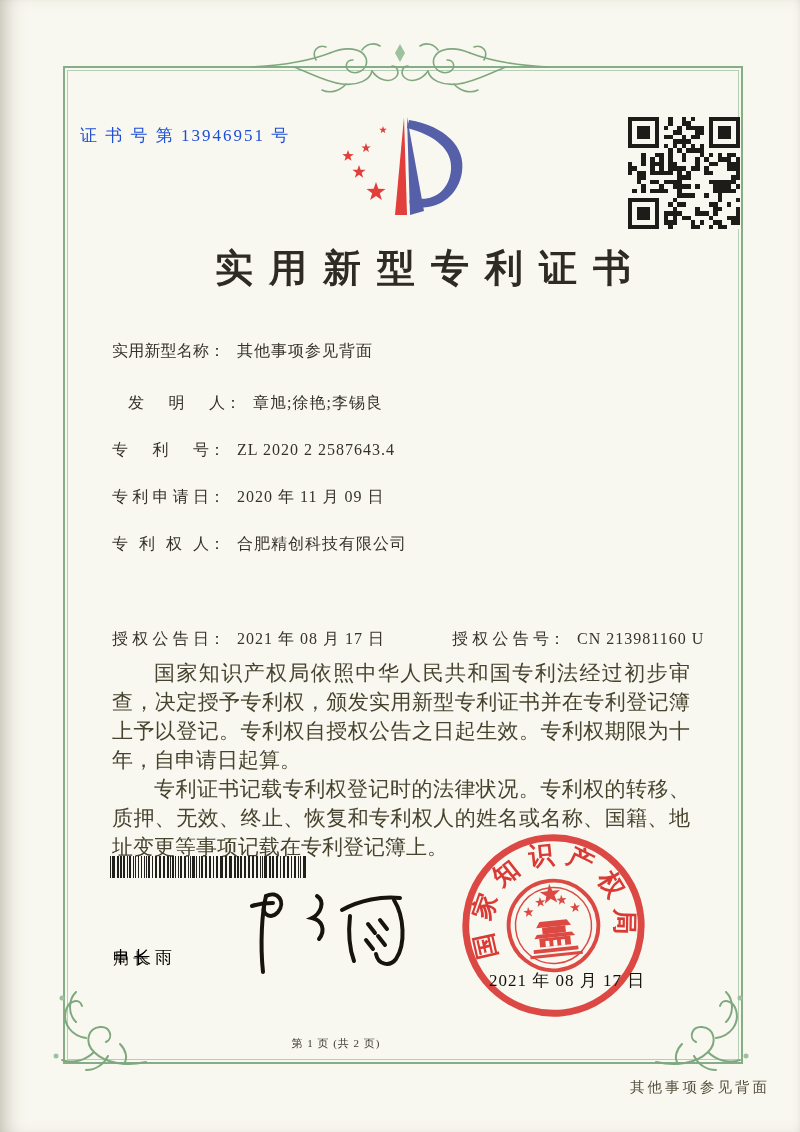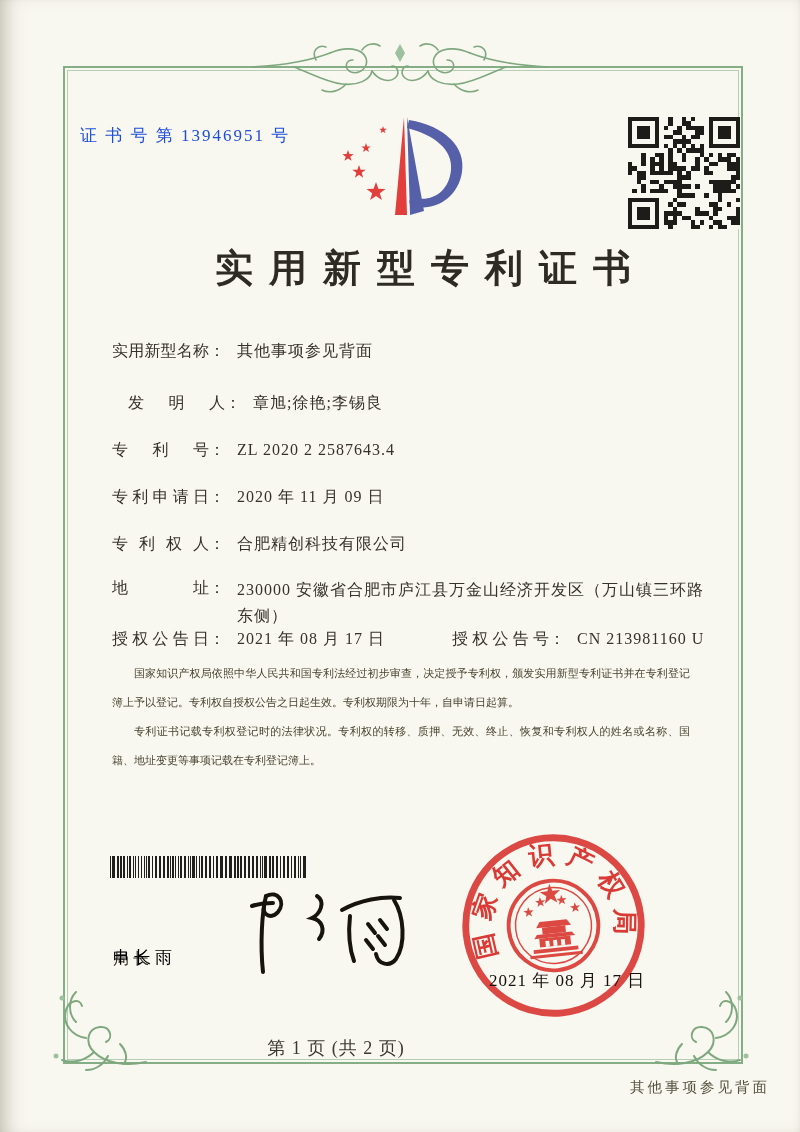--- a/index.html
+++ b/index.html
@@ -17,29 +17,29 @@
   
   .frame{left:63px;top:66px;width:676px;height:994px;border:2px solid #86ae86;}
   .frame-inner{position:absolute;left:2px;top:2px;right:2px;bottom:2px;border:1px solid #b6ceb6;}
   .cert-no{left:80px;top:124px;font-size:17px;letter-spacing:2px;color:#1d4ed8;}
   .title{left:0;width:800px;top:243px;text-align:center;font-size:38px;font-weight:700;letter-spacing:16px;color:#2e2a24;text-indent:16px;padding-left:23px;}
   .row{left:112px;font-size:16px;line-height:22px;white-space:nowrap;}
   .flabel{display:inline-block;width:97px;text-align:justify;text-align-last:justify;vertical-align:top;color:#36322b;}
   .fcolon{display:inline-block;vertical-align:top;}
   .fval{display:inline-block;margin-left:8px;letter-spacing:1px;vertical-align:top;}
   .fval-wrap{white-space:normal;width:480px;line-height:26px;}
-  .paras{left:112px;width:578px;top:659px;font-size:11px;line-height:29px;text-align:justify;color:#48432f;}
+  .paras{left:112px;width:578px;top:659px;font-size:21px;line-height:29px;text-align:justify;color:#48432f;}
   .paras p{margin:0;text-indent:2em;}
   .barcode{left:110px;top:856px;width:201px;height:22px;}
   .signer-title{left:113px;top:913px;font-size:16px;letter-spacing:4px;color:#2f2b25;margin-top:36px;}
   .signer-name{left:113px;top:946px;font-size:17px;letter-spacing:4px;color:#000000;}
   .signature{left:222px;top:882px;}
   .seal{left:456px;top:828px;transform:rotate(-6deg);}
   .seal-date{left:489px;top:969px;font-size:17px;letter-spacing:1px;color:#14110d;z-index:6;}
-  .page-num{left:0;width:672px;top:1036px;text-align:center;font-size:18px;color:#3c382f;letter-spacing:1px;}
+  .page-num{left:0;width:672px;top:1036px;text-align:center;font-size:11px;color:#3c382f;letter-spacing:1px;}
   .back-note{left:0;width:770px;top:1078px;text-align:right;font-size:14.5px;letter-spacing:3px;color:#56513f;}
   .qr{left:628px;top:117px;}
   .logo{left:336px;top:104px;}
   svg{display:block;}
 </style>
 </head>
 <body>
 
 <div class="page">
 
@@ -336,24 +336,20 @@
   <div class="abs row" style="top:486px;">
     <span class="flabel">专利申请日</span><span class="fcolon">：</span>
     <span class="fval">2020 年 11 月 09 日</span>
   </div>
 
   <div class="abs row" style="top:533px;">
     <span class="flabel">专利权人</span><span class="fcolon">：</span>
     <span class="fval">合肥精创科技有限公司</span>
   </div>
 
-  <div class="abs row" style="top:577px;">
-    <span class="flabel">地址</span><span class="fcolon">：</span>
-    <span class="fval fval-wrap">230000 安徽省合肥市庐江县万金山经济开发区（万山镇三环路东侧）</span>
-  </div>
 
   <div class="abs row" style="top:628px;">
     <span class="flabel">授权公告日</span><span class="fcolon">：</span>
     <span class="fval">2021 年 08 月 17 日</span>
   </div>
 
   <div class="abs row" style="left:410px;top:628px;margin-left:42px;">
     <span class="flabel">授权公告号</span><span class="fcolon">：</span>
     <span class="fval">CN 213981160 U</span>
   </div>

